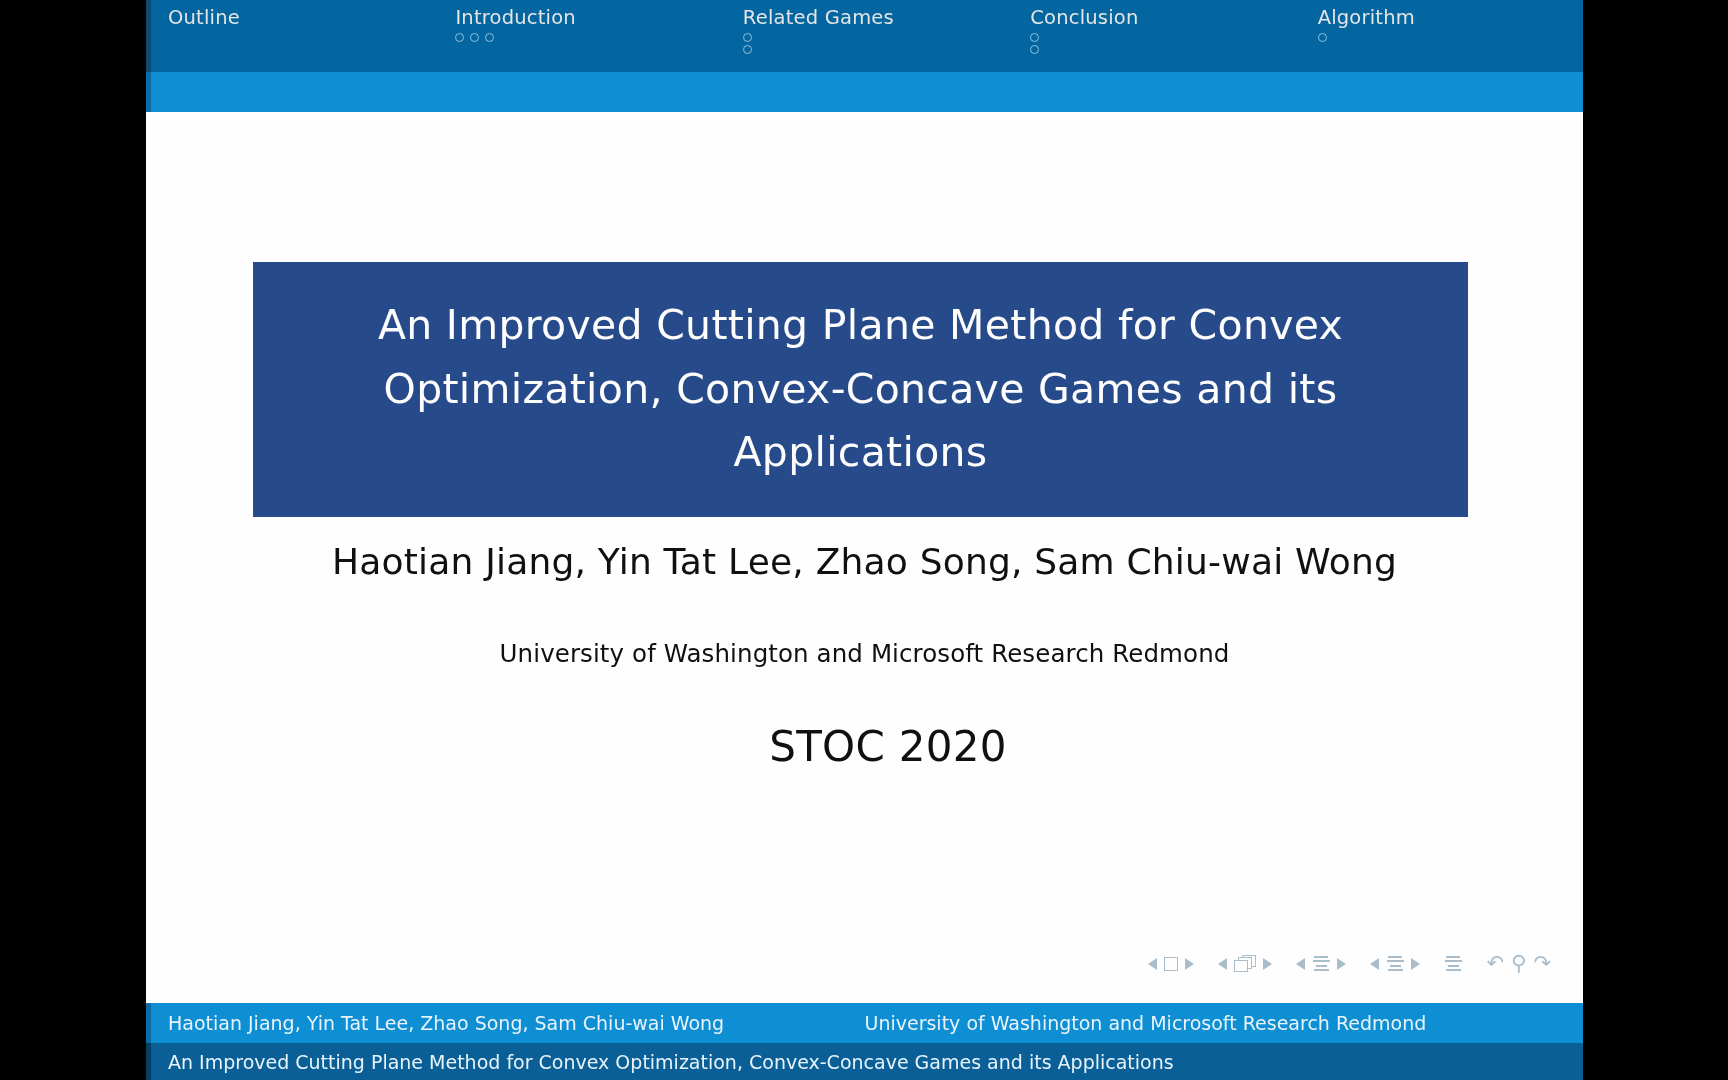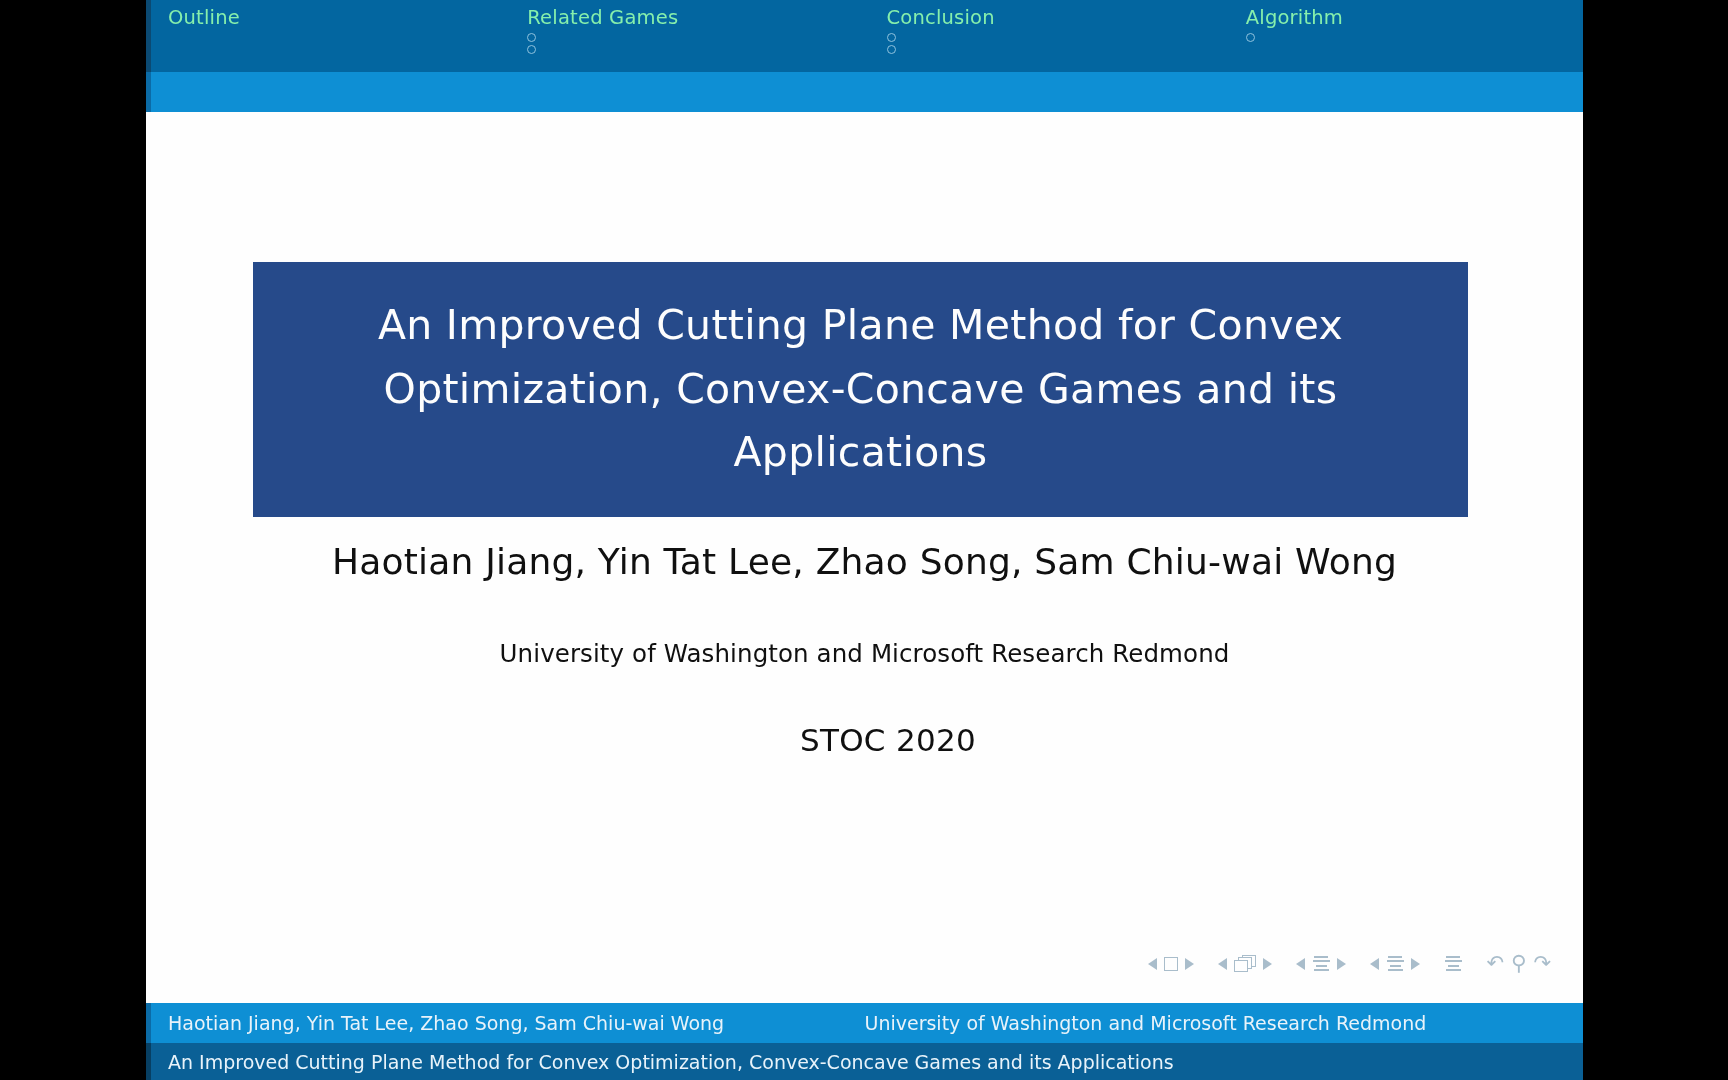--- a/index.html
+++ b/index.html
@@ -37,21 +37,21 @@
   }
   .nav-sec {
     flex:1 1 0;
     padding-top:7px;
     display:flex;
     flex-direction:column;
     align-items:flex-start;
     padding-left:22px;
   }
   .nav-label {
-    color:#86efac;
+    color:#e5e5e5;
     font-size:19.5px;
     font-family:"DejaVu Sans", sans-serif;
     letter-spacing:.2px;
     line-height:1.15;
     white-space:nowrap;
   }
   .nav-dots-rows {
     margin-top:4px;
     display:flex;
     flex-direction:column;
@@ -109,21 +109,21 @@
     letter-spacing:.2px;
     line-height:1.2;
   }
   #affiliation {
     margin-top:56px;
     font-size:24.5px;
     letter-spacing:.1px;
   }
   #venue {
     margin-top:54px;
-    font-size:31px;
+    font-size:42px;
     letter-spacing:.3px;
     padding-left:47px;
   }
   
   #navsyms {
     position:absolute;
     right:32px; bottom:106px;
     display:flex;
     align-items:center;
     gap:0px;
@@ -219,20 +219,30 @@
   <div id="slide">
 
     <div id="navbar">
       <div class="navedge"></div>
 
       <div class="nav-sec">
         <div class="nav-label">Outline</div>
         <div class="nav-dots-rows"></div>
       </div>
 
+      <div class="nav-sec">
+        <div class="nav-label">Introduction</div>
+        <div class="nav-dots-rows">
+          <div class="nav-dots-row">
+            <span class="nav-dot"></span>
+            <span class="nav-dot"></span>
+            <span class="nav-dot"></span>
+          </div>
+        </div>
+      </div>
 
       <div class="nav-sec">
         <div class="nav-label">Related Games</div>
         <div class="nav-dots-rows">
           <div class="nav-dots-row">
             <span class="nav-dot"></span>
           </div>
           <div class="nav-dots-row">
             <span class="nav-dot"></span>
           </div>

